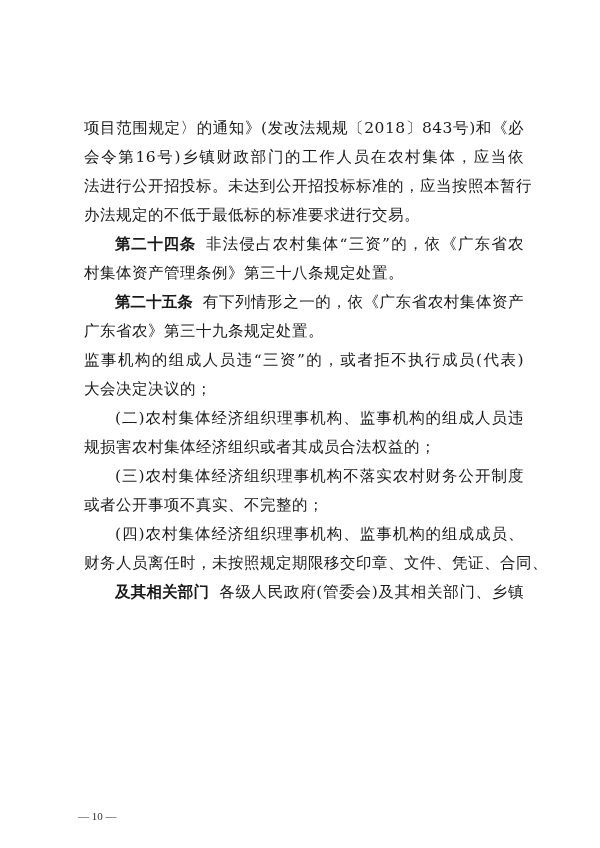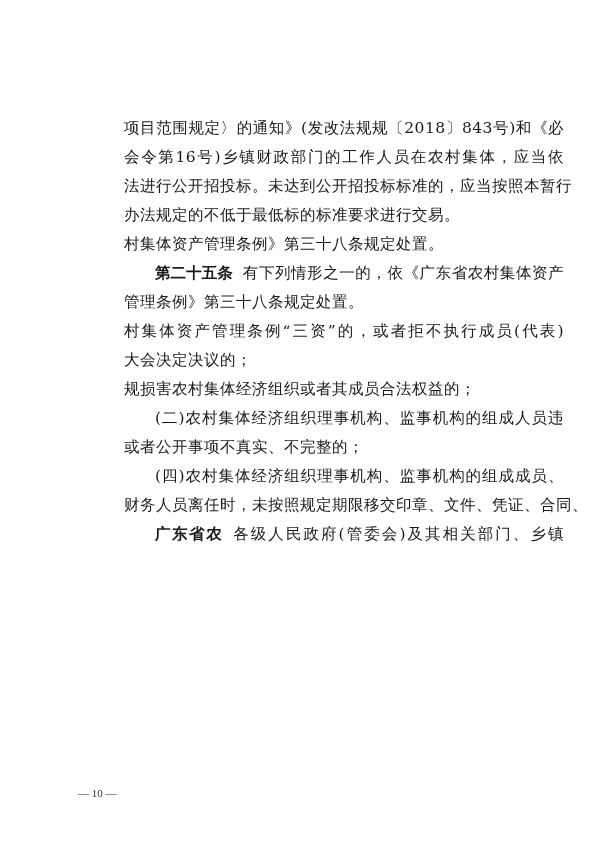--- a/index.html
+++ b/index.html
@@ -13,21 +13,20 @@
       position: relative;
       overflow: hidden;
       font-family: "DejaVu Serif", "Liberation Serif", serif;
       color: #1a1a1a;
     }
     .page-body {
       position: absolute;
       left: 84px;
       top: 114px;
       width: 440px;
-      margin-left: 40px;
     }
     .line {
       height: 29px;
       line-height: 29px;
       font-size: 15.5px;
       white-space: nowrap;
       text-align: justify;
       text-align-last: justify;
       letter-spacing: 0.5px;
     }
@@ -39,65 +38,67 @@
     }
     .article-num {
       font-family: "DejaVu Sans", "Liberation Sans", sans-serif;
       font-weight: bold;
       letter-spacing: 0px;
       margin-right: 10px;
     }
     .page-number {
       position: absolute;
       left: 78px;
-      top: 787px;
+      top: 810px;
       font-size: 11px;
       color: #333333;
       font-family: "Liberation Serif", serif;
     }
   </style>
 </head>
 <body>
 
 <div class="page-body">
 
   <div>
     <div class="line">项目范围规定〉的通知》(发改法规规〔2018〕843号)和《必</div>
     <div class="line">会令第16号)乡镇财政部门的工作人员在农村集体，应当依</div>
     <div class="line">法进行公开招投标。未达到公开招投标标准的，应当按照本暂行</div>
     <div class="line last">办法规定的不低于最低标的标准要求进行交易。</div>
   </div>
 
   <div>
+    <div class="line indent"><span class="article-num">第二十四条</span><span>非法侵占农村集体“三资”的，依《广东省农</span></div>
     <div class="line last">村集体资产管理条例》第三十八条规定处置。</div>
   </div>
 
   <div>
     <div class="line indent"><span class="article-num">第二十五条</span><span>有下列情形之一的，依《广东省农村集体资产</span></div>
-    <div class="line last">管理条例》第三十八条规定处置。</div>
+    <div class="line last">广东省农》第三十九条规定处置。</div>
   </div>
 
   <div>
-    <div class="line">村集体资产管理条例“三资”的，或者拒不执行成员(代表)</div>
+    <div class="line">监事机构的组成人员违“三资”的，或者拒不执行成员(代表)</div>
     <div class="line last">大会决定决议的；</div>
   </div>
 
   <div>
+    <div class="line indent">(二)农村集体经济组织理事机构、监事机构的组成人员违</div>
     <div class="line last">规损害农村集体经济组织或者其成员合法权益的；</div>
-    <div class="line indent">(二)农村集体经济组织理事机构、监事机构的组成人员违</div>
   </div>
 
   <div>
+    <div class="line indent">(三)农村集体经济组织理事机构不落实农村财务公开制度</div>
     <div class="line last">或者公开事项不真实、不完整的；</div>
   </div>
 
   <div>
     <div class="line indent">(四)农村集体经济组织理事机构、监事机构的组成成员、</div>
     <div class="line">财务人员离任时，未按照规定期限移交印章、文件、凭证、合同、</div>
   </div>
 
   <div>
-    <div class="line indent"><span class="article-num">广东省农</span><span>各级人民政府(管委会)及其相关部门、乡镇</span></div>
+    <div class="line indent"><span class="article-num">及其相关部门</span><span>各级人民政府(管委会)及其相关部门、乡镇</span></div>
   </div>
 
 </div>
 
 <div class="page-number">— 10 —</div>
 
 </body></html>

